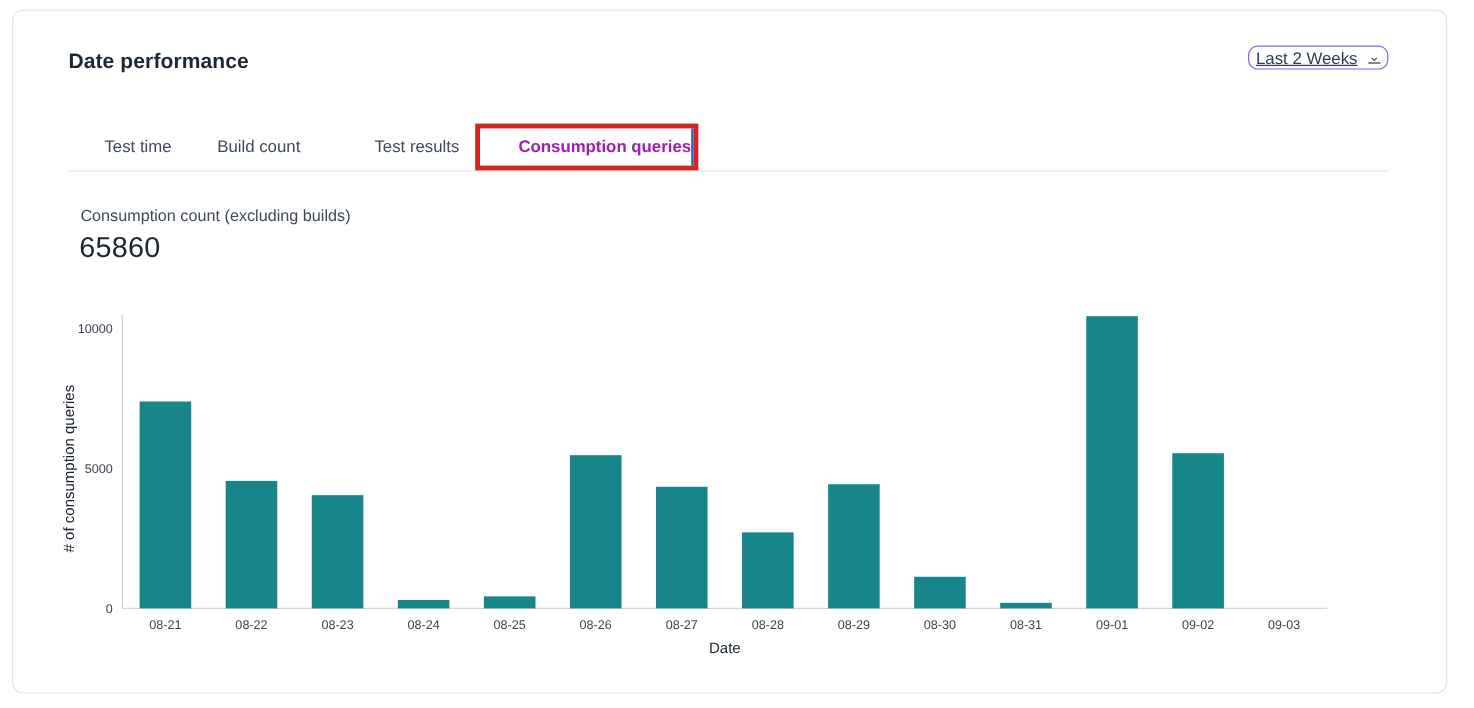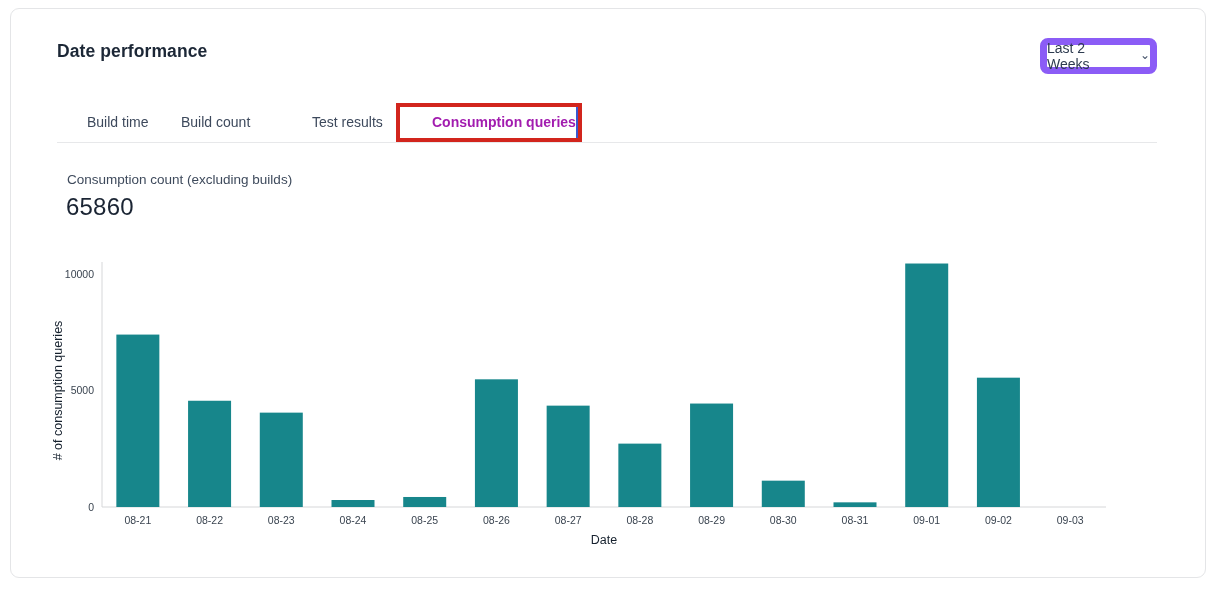--- a/index.html
+++ b/index.html
@@ -5,24 +5,24 @@
   * { margin:0; padding:0; box-sizing:border-box; }
   html,body { width:1228px; height:590px; background:#ffffff; font-family:"Liberation Sans","DejaVu Sans",sans-serif; overflow:hidden; }
   .stage { position:relative; width:1228px; height:590px; }
 
   .card { position:absolute; left:10px; top:8px; width:1196px; height:570px;
           background:#ffffff; border:1px solid #e4e5e7; border-radius:9px; }
 
   .page-title { position:absolute; left:57px; top:41px; font-size:17.5px; font-weight:600;
                 color:#1c2736; letter-spacing:.1px; }
 
-  .range-select { position:absolute; left:1040px; top:38px; width:117px; height:36px;
-                  border:7px solid #8b5cf6; border-radius:8px; background:#fff;
+  .range-select { position:absolute; left:1040px; top:38px; width:117px; height:20px;
+                  border:1px solid #8b5cf6; border-radius:8px; background:#fff;
                   display:flex; align-items:center; justify-content:center; gap:9px;
-                  font-size:14px; color:#2e3c50; cursor:pointer; }
+                  font-size:14px; color:#2e3c50; cursor:pointer;text-decoration:underline; }
   .range-select .chev { font-size:12px; color:#45536a; transform:translateY(-1px); }
 
   .tabs-underline { position:absolute; left:57px; top:142px; width:1100px; height:1px; background:#e7e8ea; }
   .tab { position:absolute; top:114px; font-size:14px; color:#3d495c; cursor:pointer; white-space:nowrap; }
   .tab-build-time { left:87px; }
   .tab-build-count { left:181px; }
   .tab-test-results { left:312px; }
   .tab-consumption { left:432px; font-weight:700; color:#a21caf; }
 
   .annotation-box { position:absolute; left:396px; top:103px; width:186px; height:39px;
@@ -41,21 +41,21 @@
 <div class="stage">
   <div class="card"></div>
 
   <div class="page-title">Date performance</div>
 
   <div class="range-select">
     <span>Last 2 Weeks</span>
     <span class="chev">⌄</span>
   </div>
 
-  <div class="tab tab-build-time">Build time</div>
+  <div class="tab tab-build-time">Test time</div>
   <div class="tab tab-build-count">Build count</div>
   <div class="tab tab-test-results">Test results</div>
   <div class="tab tab-consumption">Consumption queries</div>
   <div class="tabs-underline"></div>
 
   <div class="annotation-box"></div>
   <div class="focus-line"></div>
 
   <div class="metric-label">Consumption count (excluding builds)</div>
   <div class="metric-value">65860</div>

